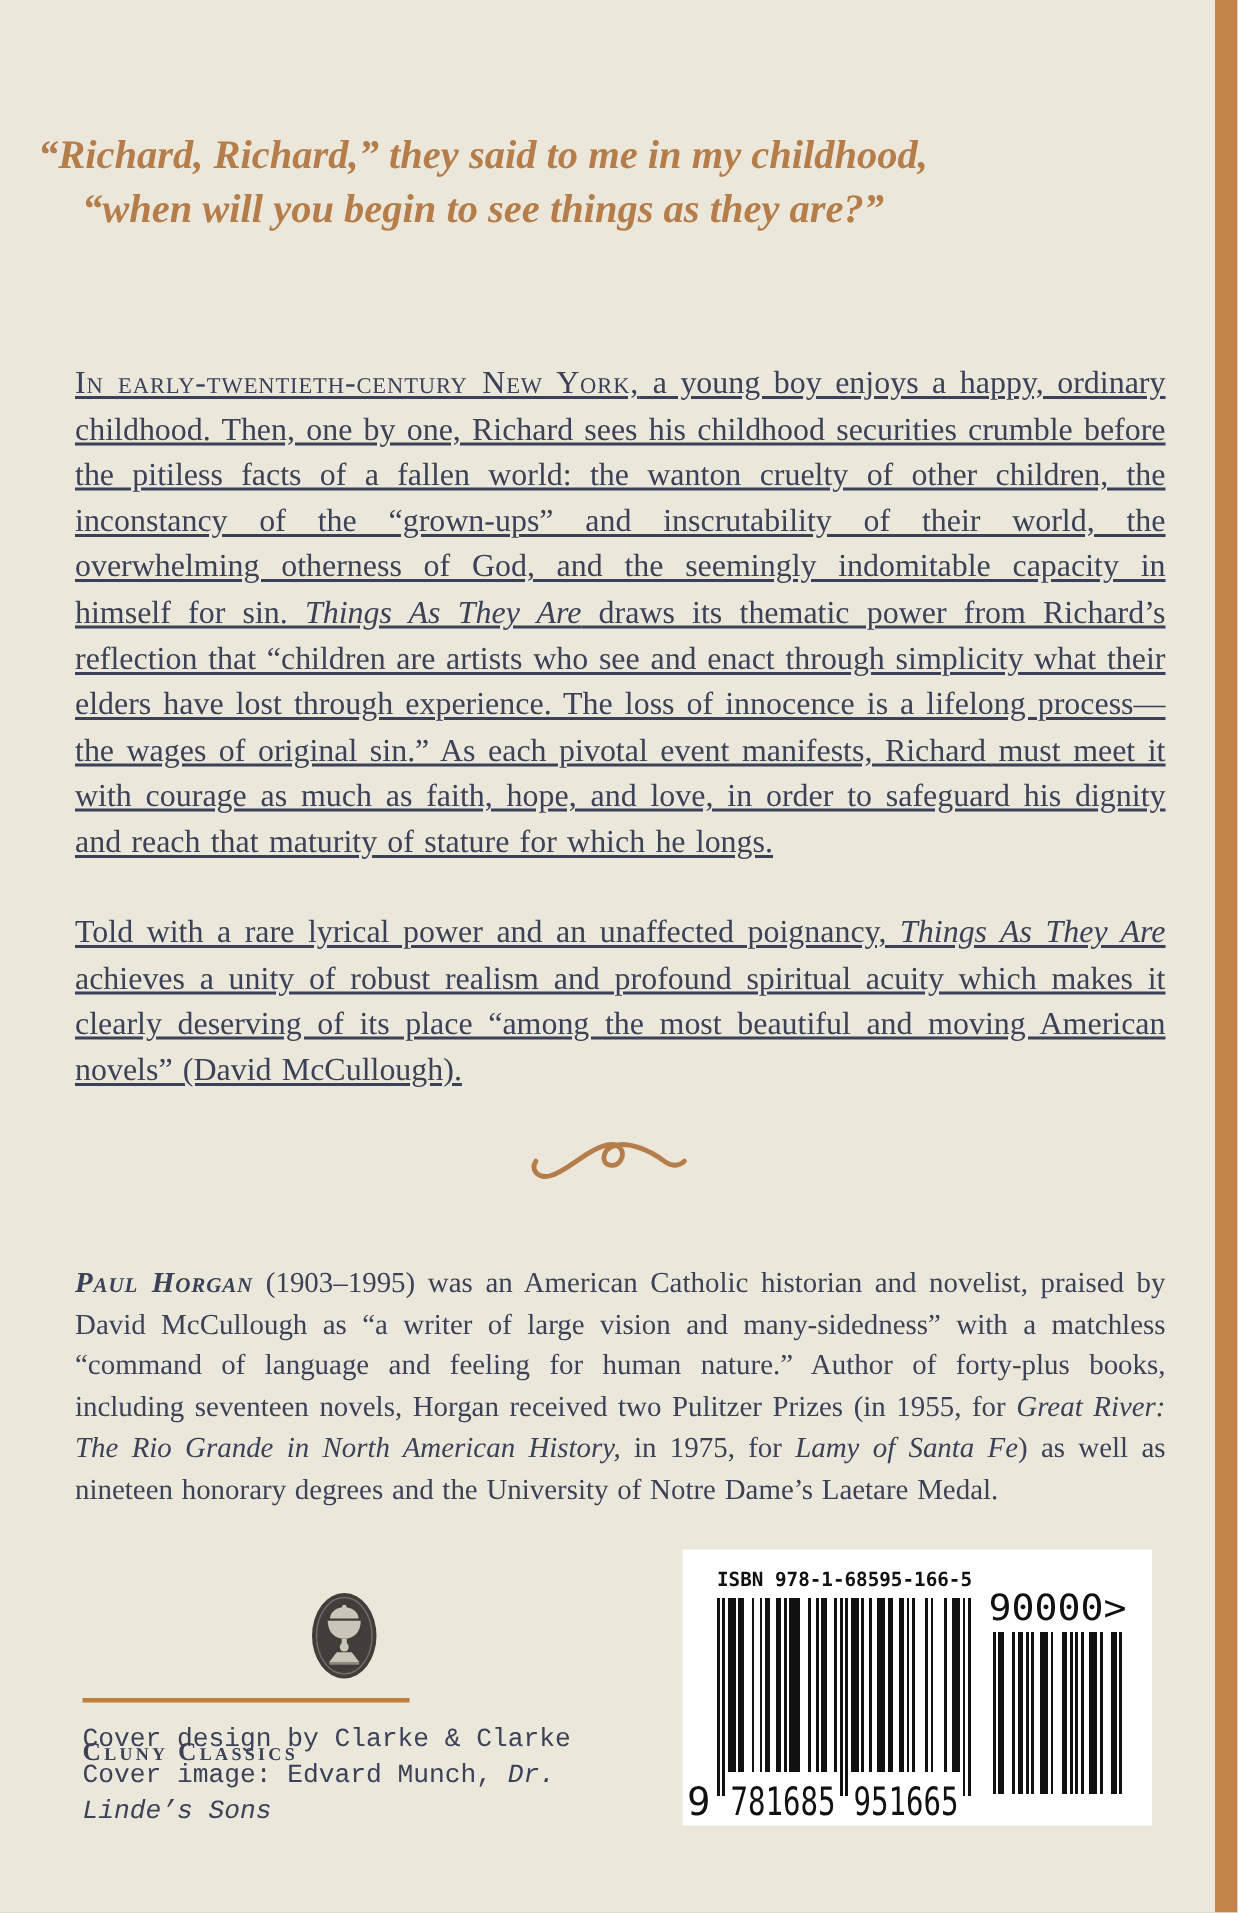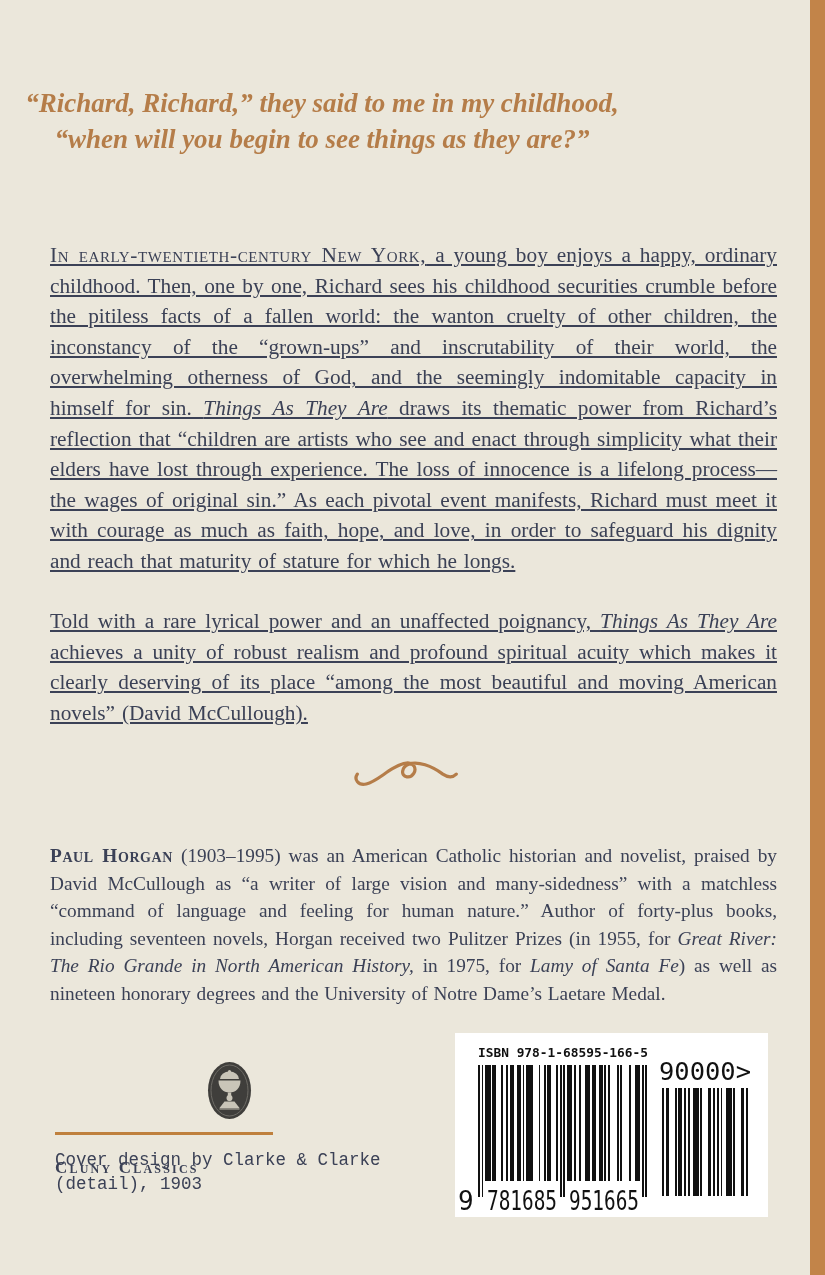--- a/index.html
+++ b/index.html
@@ -35,21 +35,21 @@
   #synopsis-p1{top:240px;}
   #synopsis-p2{top:606px;}
   #author-bio{
     position:absolute;left:50px;top:842px;width:727px;
     text-align:justify;
     font-size:19.3px;line-height:27.6px;
     word-spacing:1px;
     color:#3b4156;
   }
   .sc{font-variant:small-caps;letter-spacing:.6px;}
-  .b{font-weight:bold;}
+  .b{font-weight:bold;font-style:italic;}
   .i{font-style:italic;}
   
   #ornament{
     position:absolute;left:0;top:752px;width:810px;
     text-align:center;
   }
   
   #publisher-name{
     position:absolute;left:55px;top:1068px;
     font-size:28px;color:#3b4156;
@@ -114,21 +114,21 @@
       <circle cx="23.5" cy="38" r="3" fill="#c9c5b8"></circle>
       <path d="M13.5,48 L33.5,48 L28.5,41.5 L18.5,41.5 Z" fill="#c9c5b8"></path>
       <rect x="13.5" y="48" width="20" height="1.8" fill="#8b887f"></rect>
     </svg>
   </div>
 
   <div id="divider-rule"></div>
 
   <div id="credits">
     <div>Cover design by Clarke &amp; Clarke</div>
-    <div>(detail), 1903</div>
+    <div><span>Cover image: Edvard Munch, </span><span class="i">Dr. Linde’s Sons</span></div>
   </div>
 
   <div id="barcode-box">
     <svg id="barcode-svg" width="313" height="184" viewBox="0 0 313 184" shape-rendering="crispEdges">
       <text x="108" y="24" text-anchor="middle" font-size="13" font-weight="bold" textLength="170" lengthAdjust="spacingAndGlyphs">ISBN 978-1-68595-166-5</text>
       <g id="main-bars">
           <rect x="23.00" y="32" width="1.84" height="132"></rect>
           <rect x="26.56" y="32" width="1.84" height="132"></rect>
           <rect x="30.12" y="32" width="1.84" height="116"></rect>
           <rect x="31.90" y="32" width="1.84" height="116"></rect>

